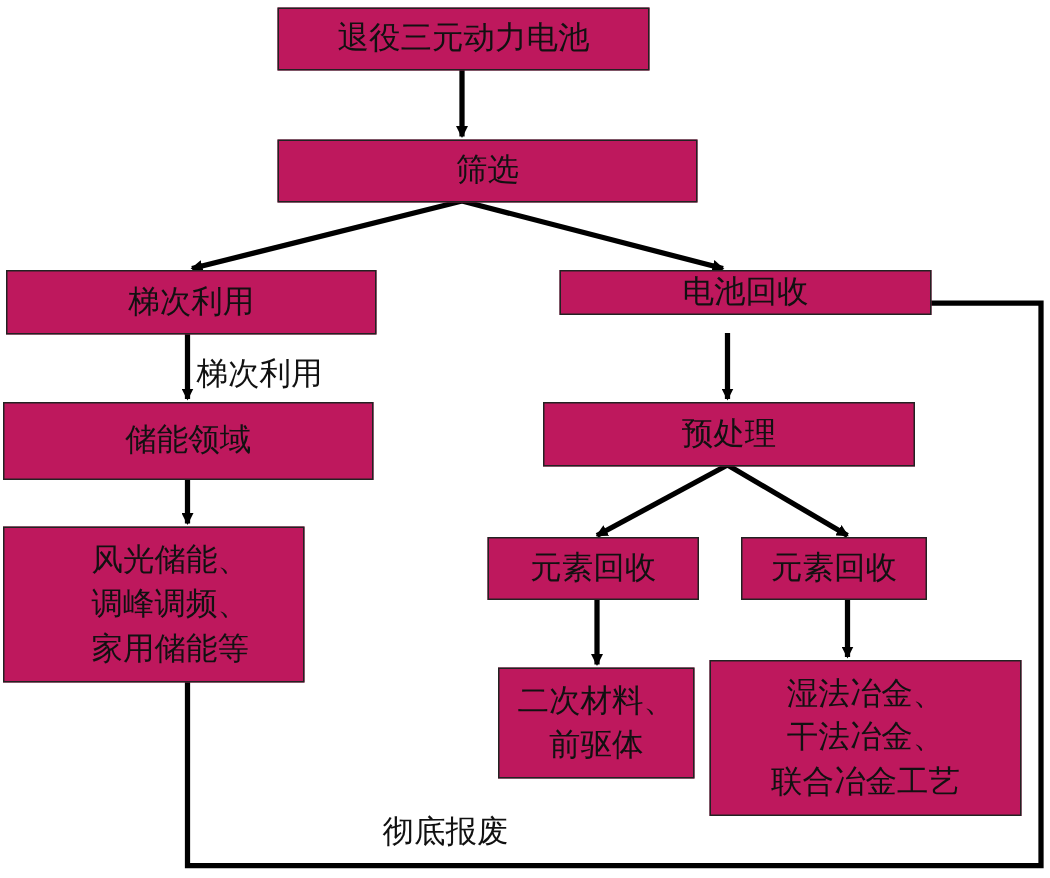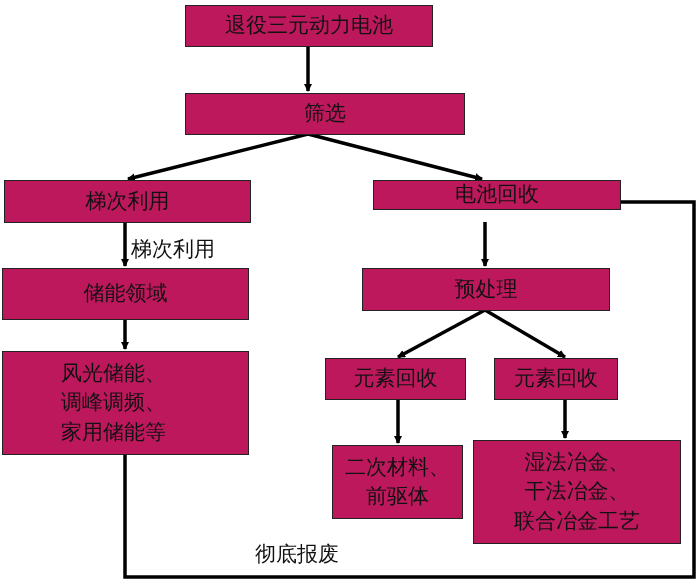--- a/index.html
+++ b/index.html
@@ -47,21 +47,21 @@
 </div>
 <div class="box" style="left:373px;top:180px;width:248px;height:30px;">
   <span class="t">电池回收</span>
 </div>
 <div class="box" style="left:2px;top:268px;width:247px;height:52px;">
   <span class="t">储能领域</span>
 </div>
 <div class="box" style="left:362px;top:268px;width:248px;height:43px;">
   <span class="t">预处理</span>
 </div>
-<div class="box" style="left:2px;top:351px;width:247px;height:104px;justify-content:flex-start;padding-left:58px;text-align:center;">
+<div class="box" style="left:2px;top:351px;width:201px;height:104px;justify-content:flex-start;padding-left:58px;text-align:center;">
   <span class="t">风光储能、
 调峰调频、
 家用储能等</span>
 </div>
 <div class="box" style="left:325px;top:358px;width:141px;height:42px;">
   <span class="t">元素回收</span>
 </div>
 <div class="box" style="left:494px;top:358px;width:124px;height:42px;">
   <span class="t">元素回收</span>
 </div>

